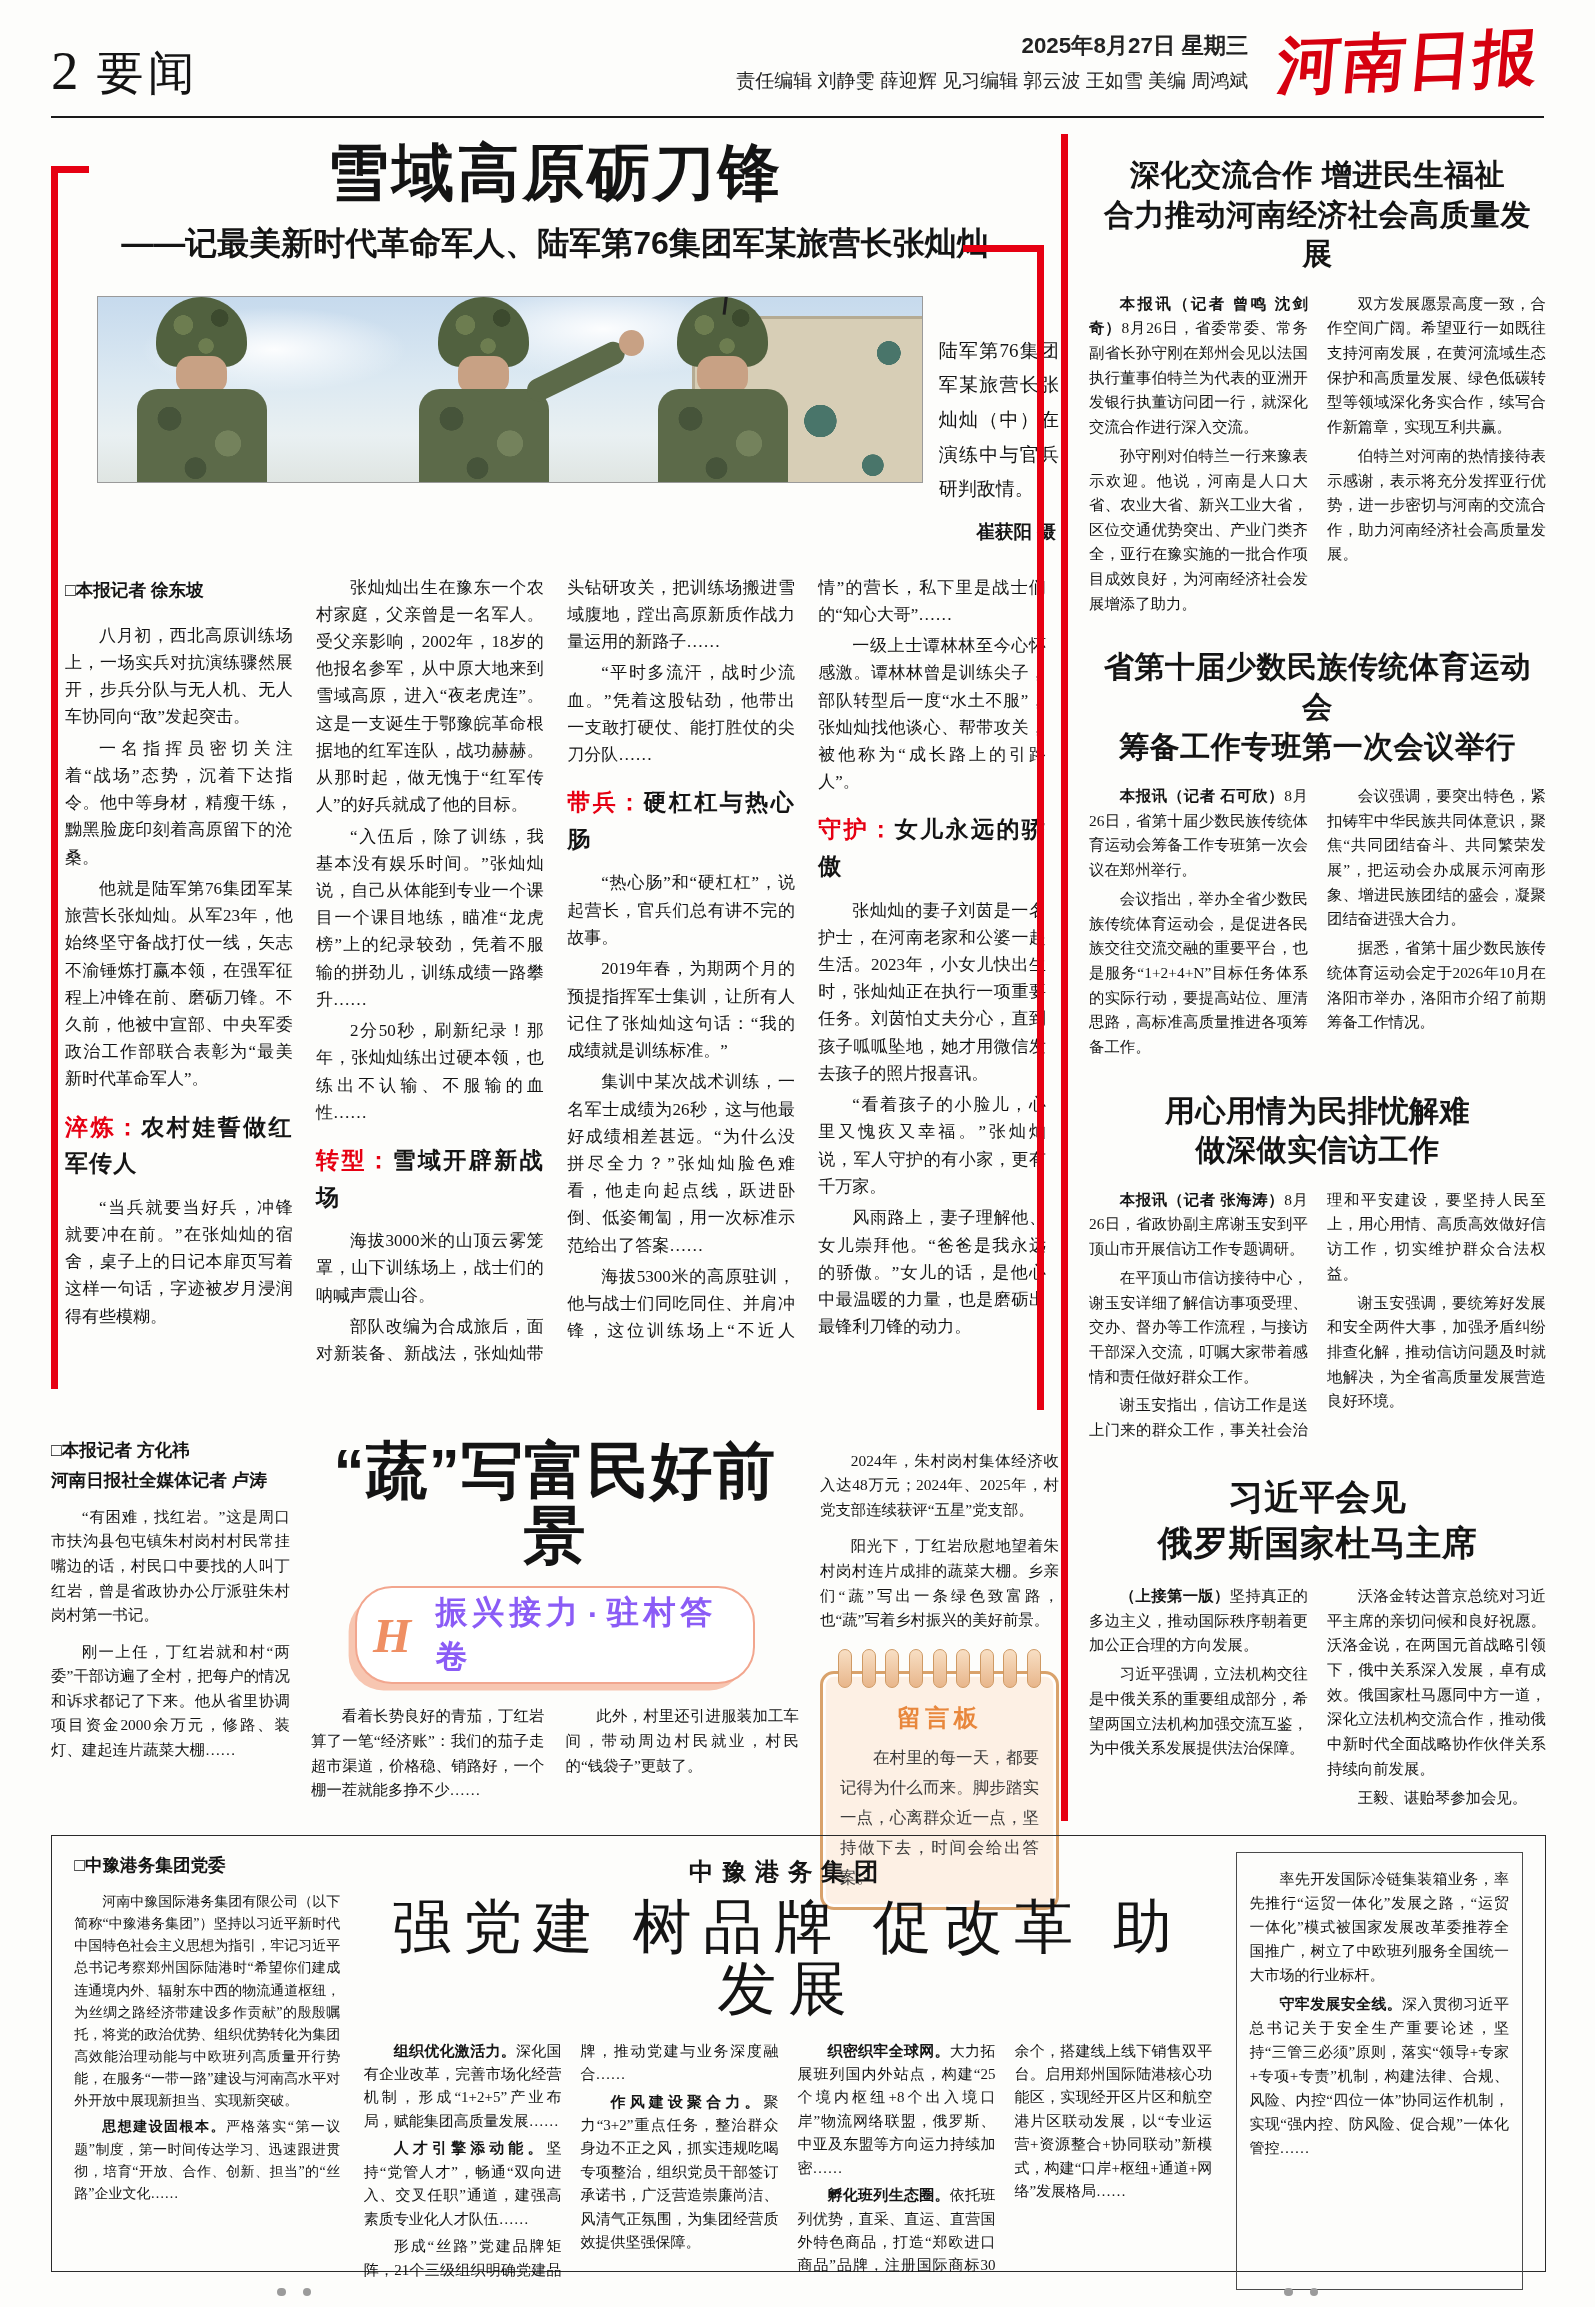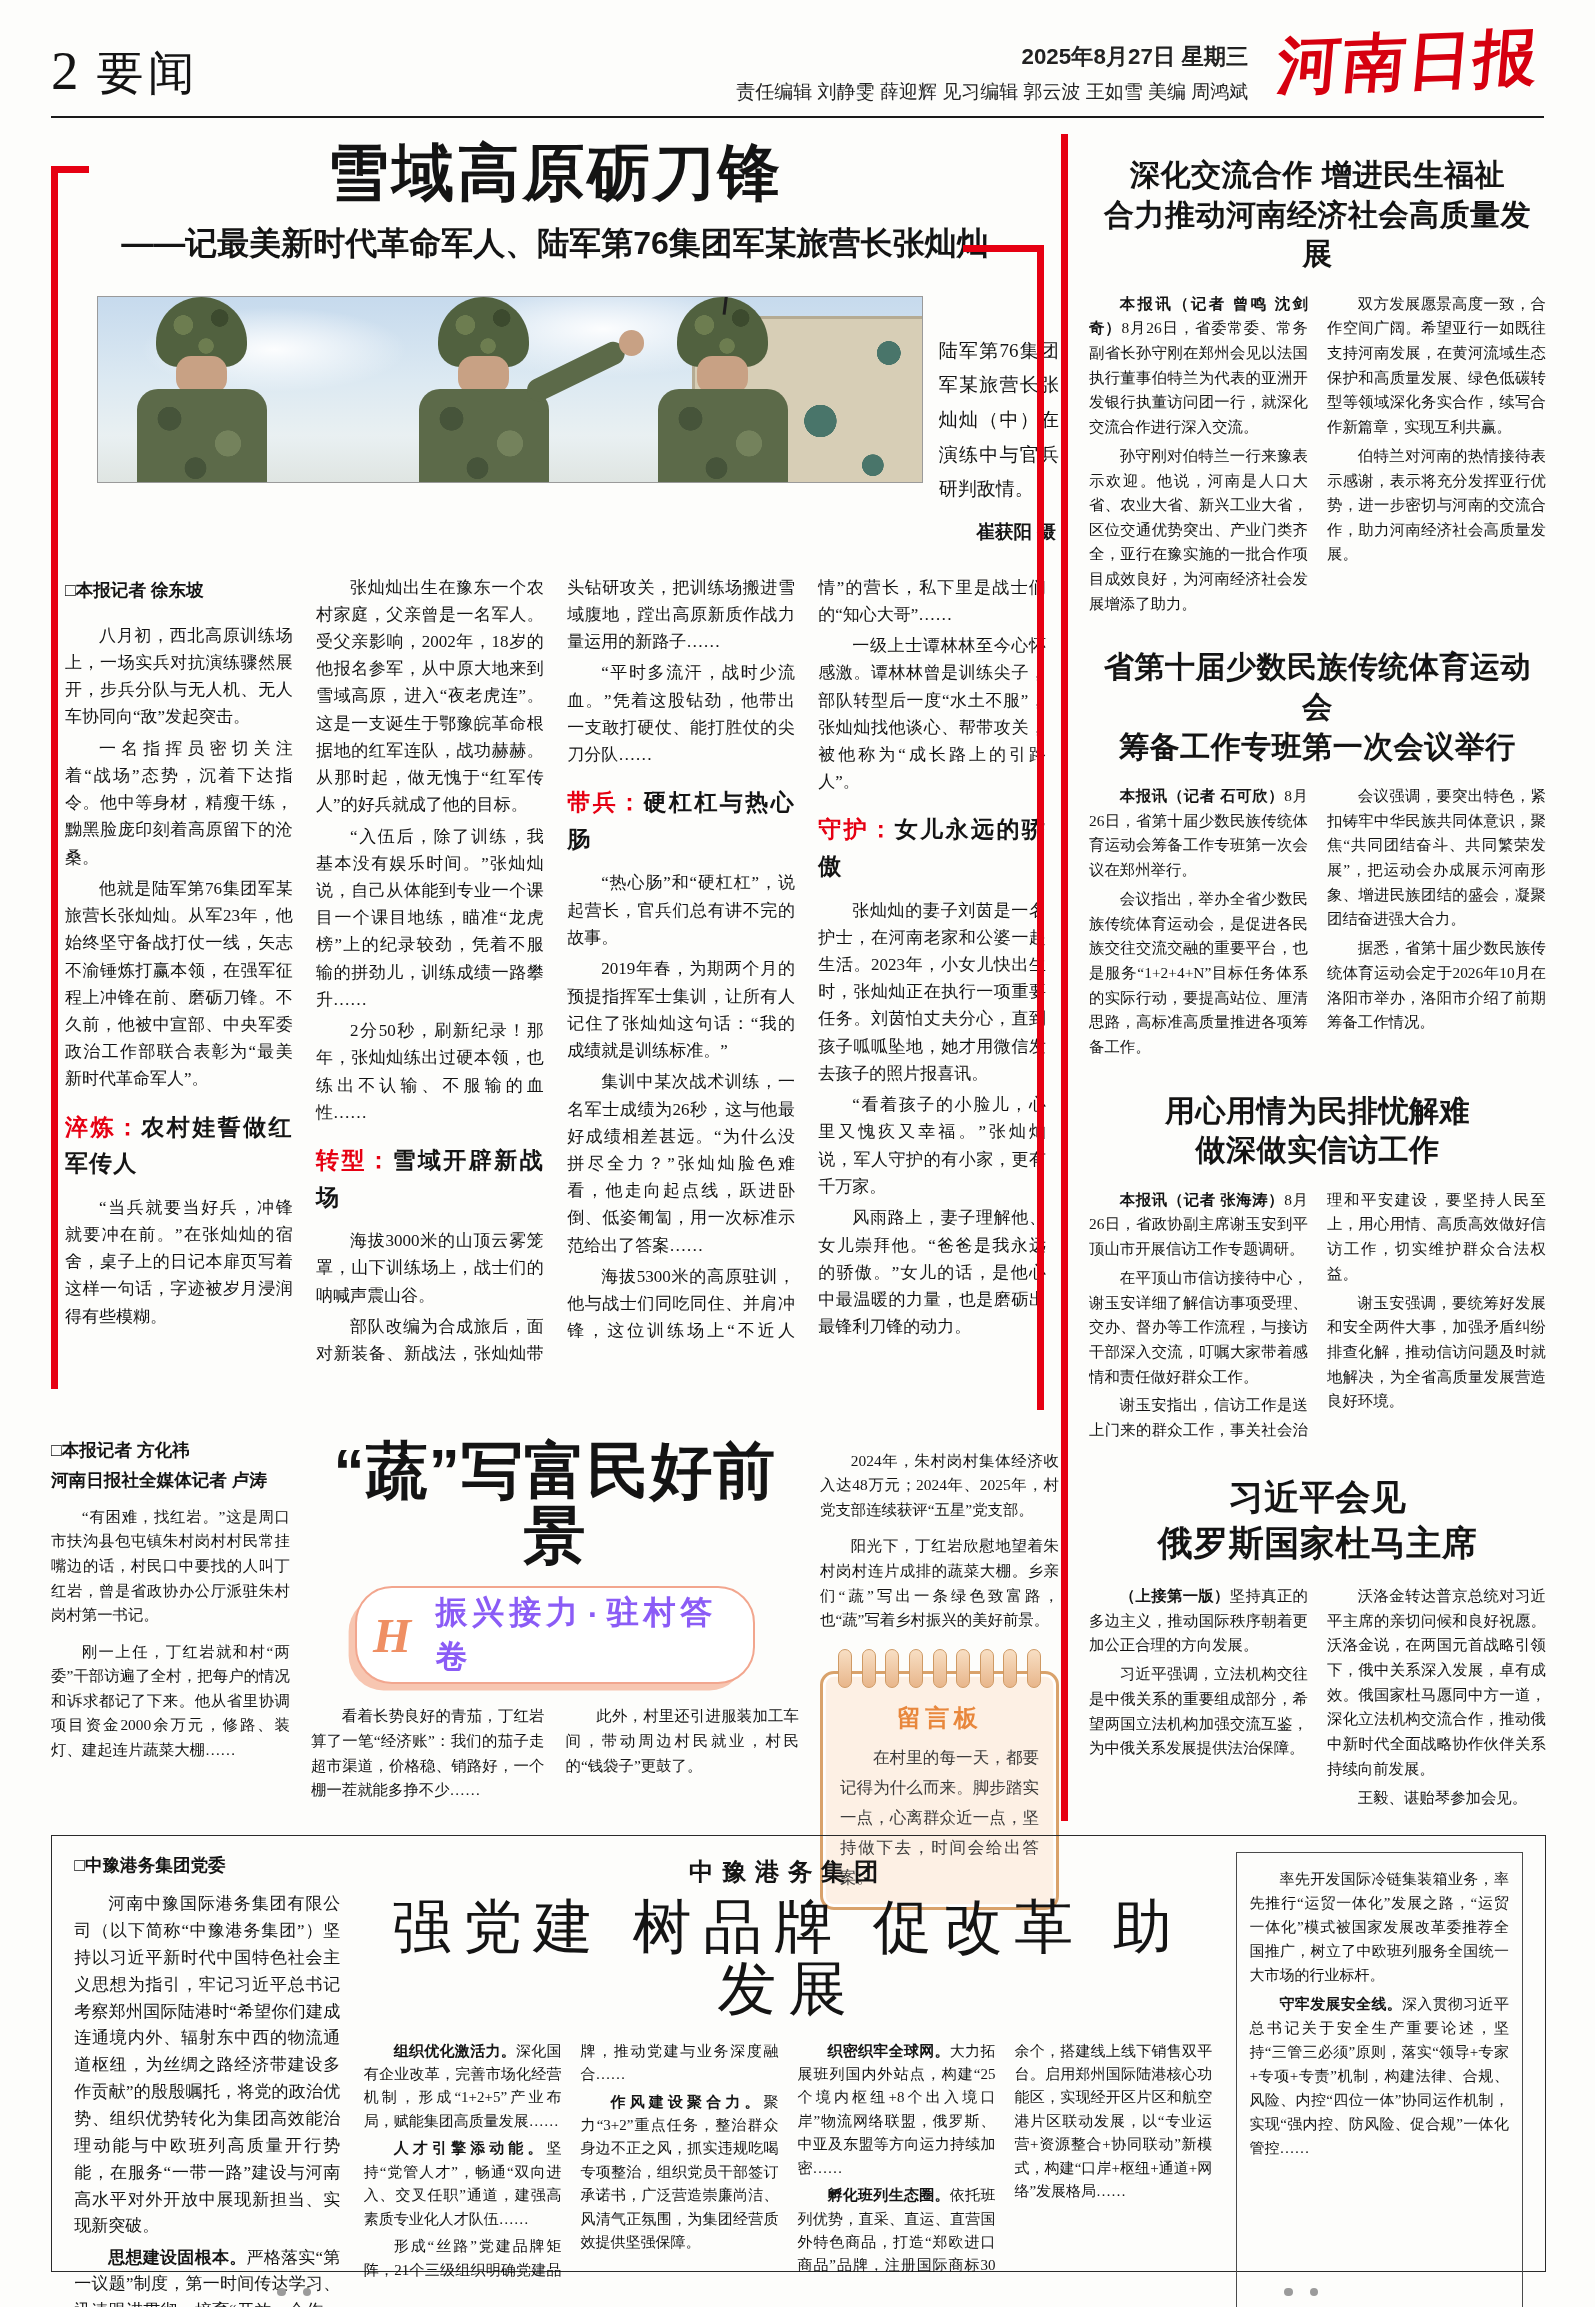--- a/index.html
+++ b/index.html
@@ -11,21 +11,21 @@
   }
 
   
   .header { position:absolute; left:51px; right:51px; top:33px; height:85px;
     display:flex; justify-content:space-between; align-items:flex-end;
     border-bottom:2.1px solid #1a1a1a; padding-bottom:10.6px; }
   .header-left { display:flex; align-items:baseline; gap:18px; }
   .page-num { font-size:55px; font-weight:400; font-family:"Liberation Serif",serif; }
   .section-title { font-size:47px; font-weight:400; letter-spacing:4.3px;
     font-family:"Liberation Sans","DejaVu Sans",sans-serif; }
-  .header-right { display:flex; align-items:flex-end; gap:30px; }
+  .header-right { display:flex; align-items:center; gap:30px; }
   .header-meta { text-align:right; font-family:"Liberation Sans",sans-serif; color:#222; }
   .edition-date { font-size:22.3px; font-weight:700; margin-bottom:7.4px; }
   .staff-line { font-size:19px; }
   .masthead { font-size:63px; font-weight:900; color:#d6000f;
     font-family:"Liberation Serif",serif; transform:skewX(-7deg) rotate(-2deg);
     letter-spacing:2.1px; padding-right:5.3px; }
 
   
   .red-rule { position:absolute; left:1061px; top:134px; width:7px; height:1687px; background:#e60012; }
   .lead-zone { position:absolute; left:51px; top:134px; width:1008px; height:1298px; }
@@ -116,21 +116,21 @@
   .ring { width:14px; height:39px; border:1.6px solid #cf9a64; border-radius:7.4px;
     background:linear-gradient(#f8dfc4,#e8b68b); }
   .note-body { background:#fdf0e4; border:3.2px solid #d9a26b; border-radius:14px;
     padding:28px 17px 14px; box-shadow:inset 0 0 0 2.7px #fff; }
   .note-title { text-align:center; font-size:24px; font-weight:700; color:#e8873c;
     letter-spacing:4.3px; font-family:"Liberation Sans",sans-serif; margin-bottom:8.5px; }
   .note-text { font-size:16.5px; line-height:1.82; color:#3c3c3c; text-indent:2em; text-align:justify; }
 
   
   .b-byline { font-weight:700; font-size:17.6px; font-family:"Liberation Sans",sans-serif; margin:1.1px 0 14px; }
-  .b-col1 p { font-size:17px; line-height:1.58; text-indent:2em; text-align:justify; margin-bottom:4.3px; }
+  .b-col1 p { font-size:14px; line-height:1.58; text-indent:2em; text-align:justify; margin-bottom:4.3px; }
   .b-kicker { text-align:center; font-size:24.5px; font-weight:700; letter-spacing:8.5px;
     font-family:"Liberation Sans",sans-serif; margin:3.2px 0 8.5px; }
   .b-headline { text-align:center; font-size:59px; font-weight:400; letter-spacing:11.7px;
     font-family:"Liberation Sans",sans-serif; line-height:1.05; margin-bottom:19px; }
   .b-flow { column-count:4; column-gap:19px; font-size:15px; line-height:1.56;
     text-align:justify; height:250px; overflow:hidden; }
   .b-flow p { margin:0 0 4.3px; text-indent:2em; }
   .b-box { border:1.6px solid #4a4a4a; padding:14px 12.8px; height:100%; overflow:hidden; }
   .b-box p { font-size:15px; line-height:1.6; text-indent:2em; text-align:justify; margin-bottom:5.3px; }
 

